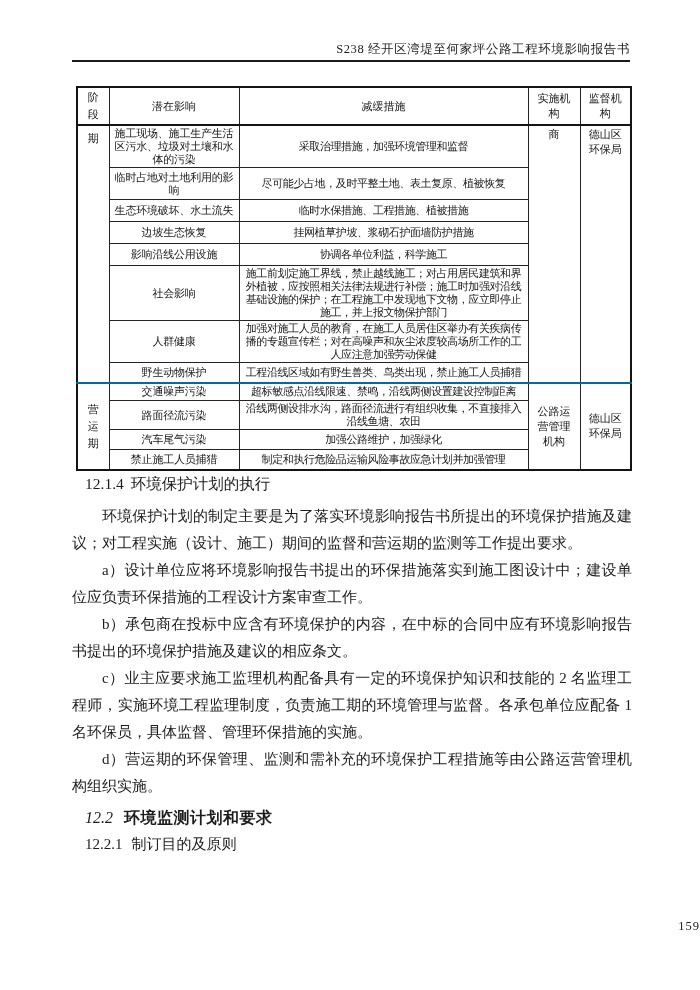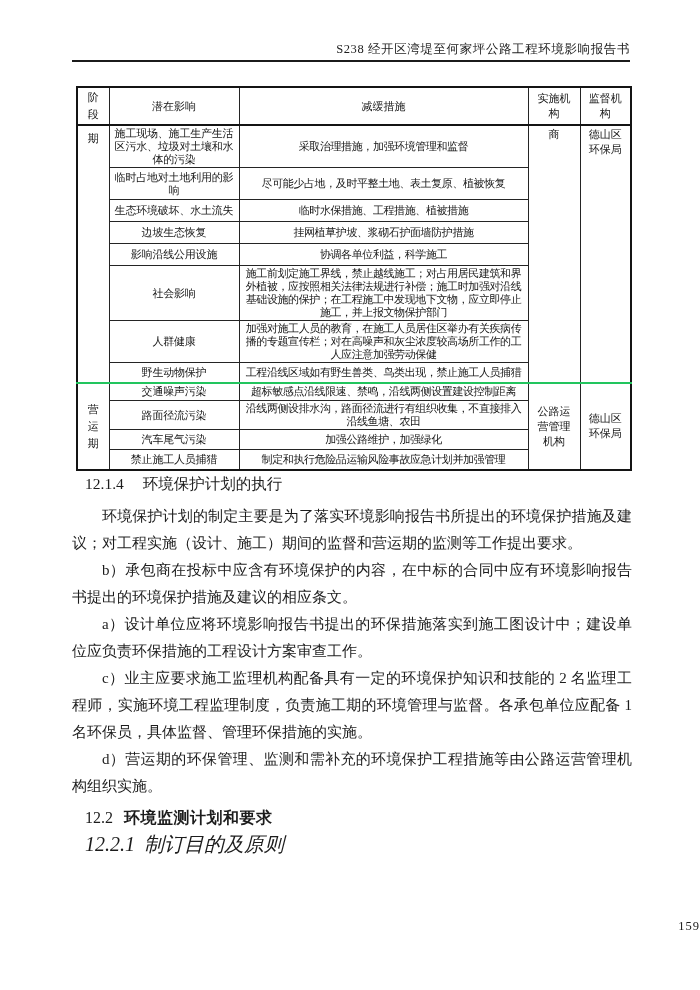--- a/index.html
+++ b/index.html
@@ -21,40 +21,40 @@
     border-collapse:collapse; table-layout:fixed;
     font-size:11px; line-height:13px; color:#161616;
   }
   table.impact { border:2px solid #141414; }
   table.impact td, table.impact th {
     border:1px solid #242424; padding:1px 2px;
     text-align:center; vertical-align:middle; font-weight:normal;
     overflow:hidden;
   }
   table.impact th { border-bottom:2px solid #141414; }
-  tr.sec2-first td { border-top:2px solid #22c55e; }
+  tr.sec2-first td { border-top:2px solid #0369a1; }
   .measure { letter-spacing:-0.4px; }
   .impact-c { letter-spacing:-0.2px; }
   .phase-vert { width:12px; margin:0 auto; word-break:break-all; line-height:17px; }
   .vtop { vertical-align:top !important; padding-top:4px !important; }
   .org { padding:1px 6px !important; line-height:15px; }
   .content {
     position:absolute; left:72px; top:474px; width:560px;
     font-size:15px; line-height:27px; text-align:justify;
   }
   .content p { margin:0; text-indent:2em; }
   .h3 { margin:0 0 9px 13px; font-size:15.5px; line-height:20px; text-align:left; }
-  .h3 .num { margin-right:19px;font-family:Liberation Serif, serif; }
+  .h3 .num { margin-right:7px;font-family:Liberation Serif, serif; }
   .h2 { margin:6px 0 5px 13px; font-size:16px; line-height:23px; text-align:left; }
-  .h2 .num { margin-right:11px; }
+  .h2 .num { margin-right:11px;font-style:italic; }
   .h2 .title {
     font-family:"Liberation Sans","DejaVu Sans",sans-serif;
     font-weight:bold; letter-spacing:0.5px;
   }
-  .h3b { margin:5px 0 6px 13px; font-size:20px; line-height:21px; text-align:left;font-style:italic; }
+  .h3b { margin:5px 0 6px 13px; font-size:15px; line-height:21px; text-align:left; }
   .h3b .num { margin-right:9px; }
   .page-number {
     position:absolute; top:919px; left:0; width:100%;
     text-align:right; font-size:12.5px; letter-spacing:1px;
   }
 </style>
 </head>
 <body>
 
 <div class="report-title">S238 经开区湾堤至何家坪公路工程环境影响报告书</div>
@@ -137,22 +137,22 @@
     <td class="measure">制定和执行危险品运输风险事故应急计划并加强管理</td>
   </tr>
 </tbody>
   </table>
 
 <div class="content">
   <div class="h3">
     <span class="num">12.1.4</span><span>环境保护计划的执行</span>
   </div>
   <p>环境保护计划的制定主要是为了落实环境影响报告书所提出的环境保护措施及建议；对工程实施（设计、施工）期间的监督和营运期的监测等工作提出要求。</p>
+  <p>a）设计单位应将环境影响报告书提出的环保措施落实到施工图设计中；建设单位应负责环保措施的工程设计方案审查工作。</p>
   <p>b）承包商在投标中应含有环境保护的内容，在中标的合同中应有环境影响报告书提出的环境保护措施及建议的相应条文。</p>
-  <p>a）设计单位应将环境影响报告书提出的环保措施落实到施工图设计中；建设单位应负责环保措施的工程设计方案审查工作。</p>
   <p>c）业主应要求施工监理机构配备具有一定的环境保护知识和技能的 2 名监理工程师，实施环境工程监理制度，负责施工期的环境管理与监督。各承包单位应配备 1 名环保员，具体监督、管理环保措施的实施。</p>
   <p>d）营运期的环保管理、监测和需补充的环境保护工程措施等由公路运营管理机构组织实施。</p>
   <div class="h2">
     <span class="num">12.2</span><span class="title">环境监测计划和要求</span>
   </div>
   <div class="h3b">
     <span class="num">12.2.1</span><span>制订目的及原则</span>
   </div>
 </div>
 

